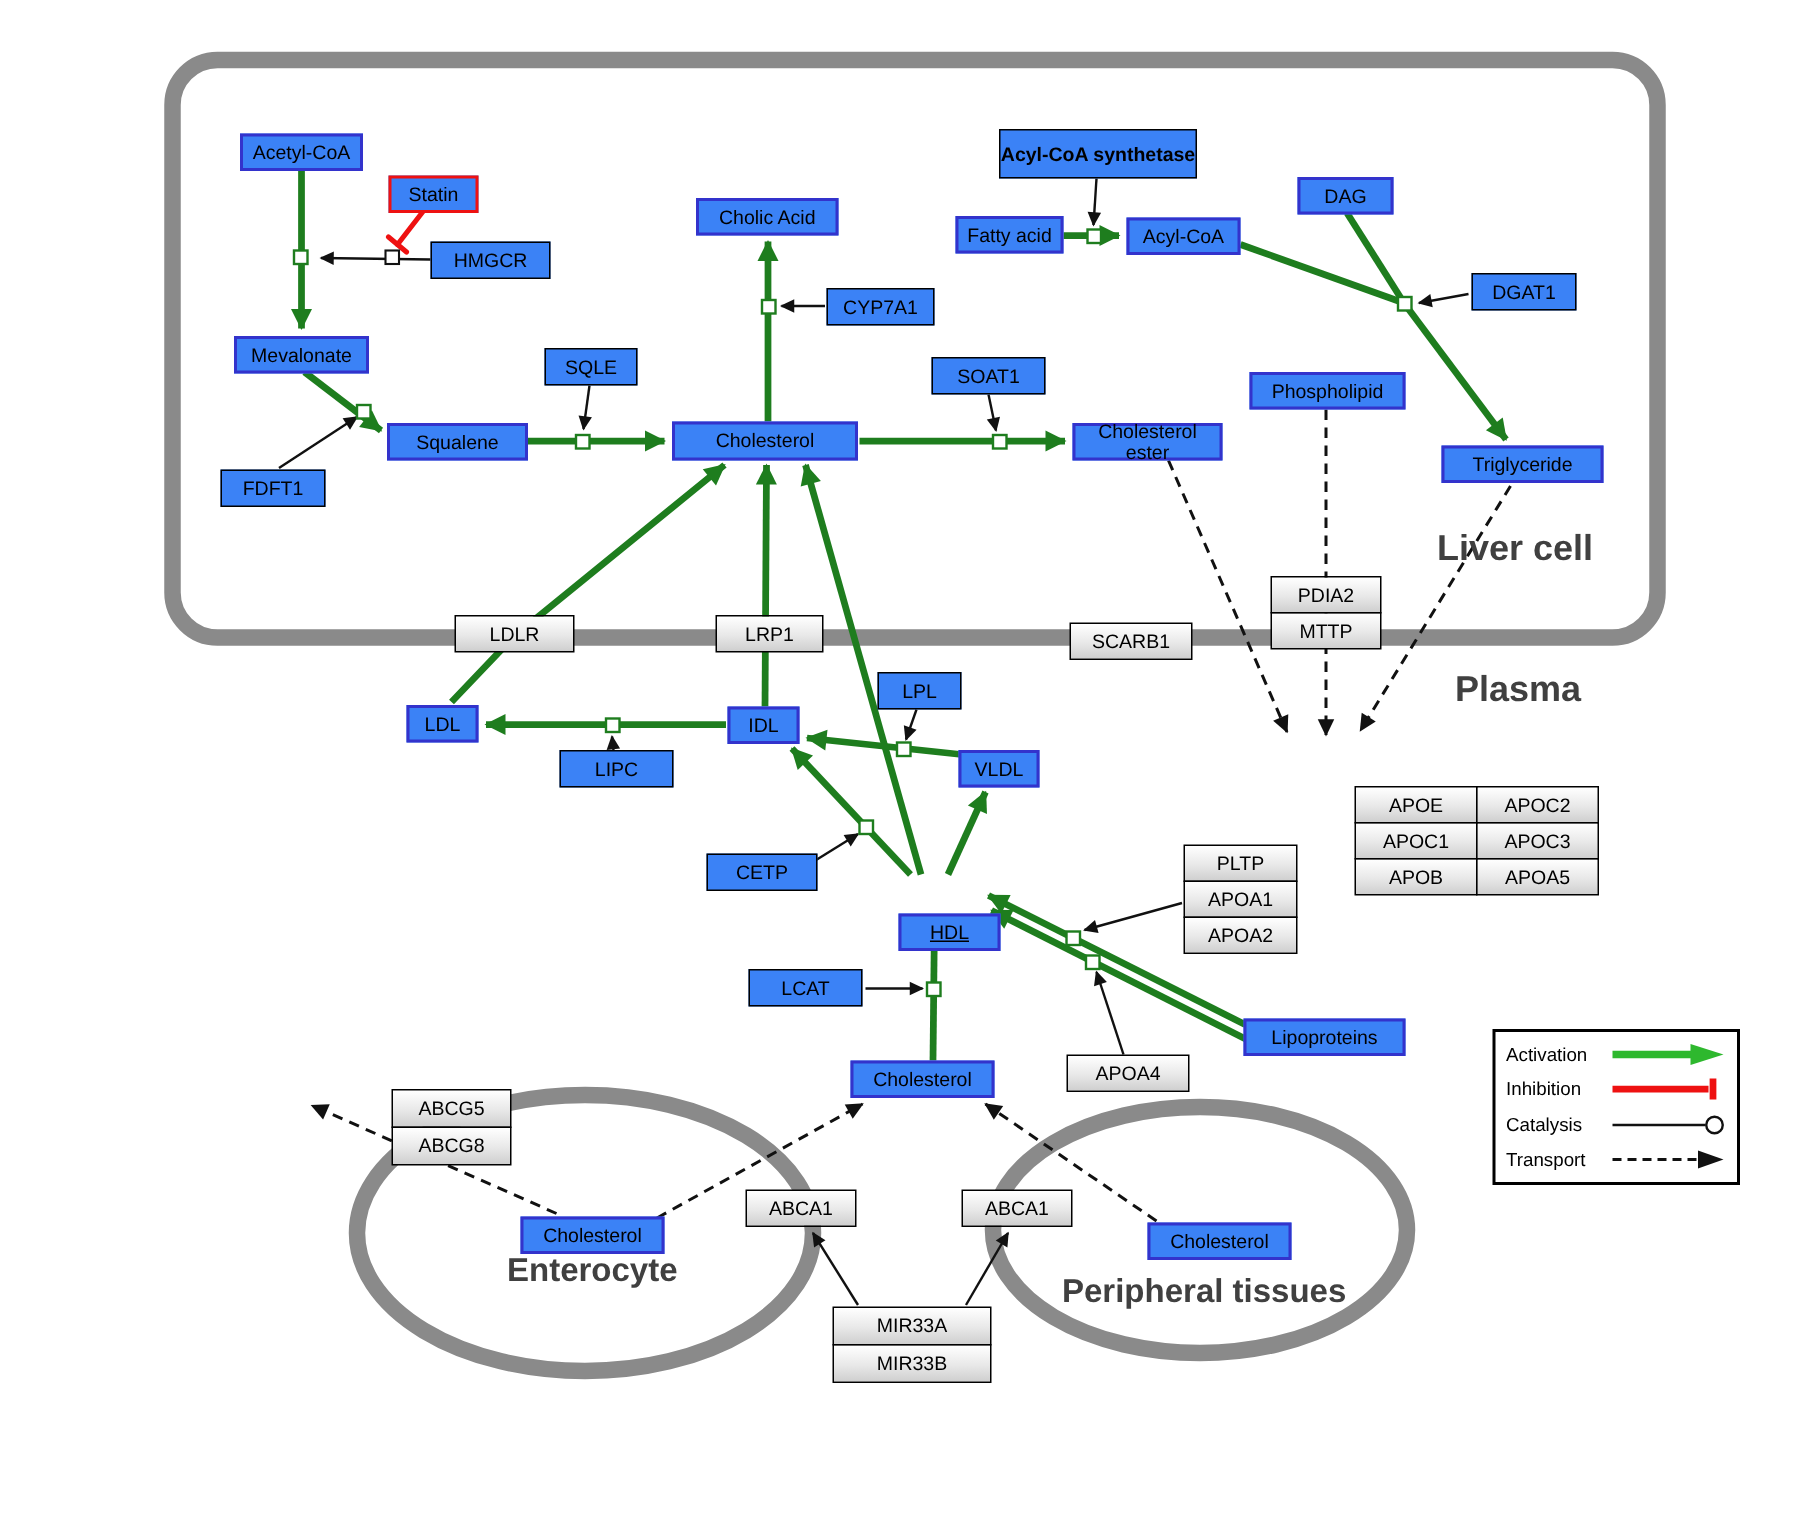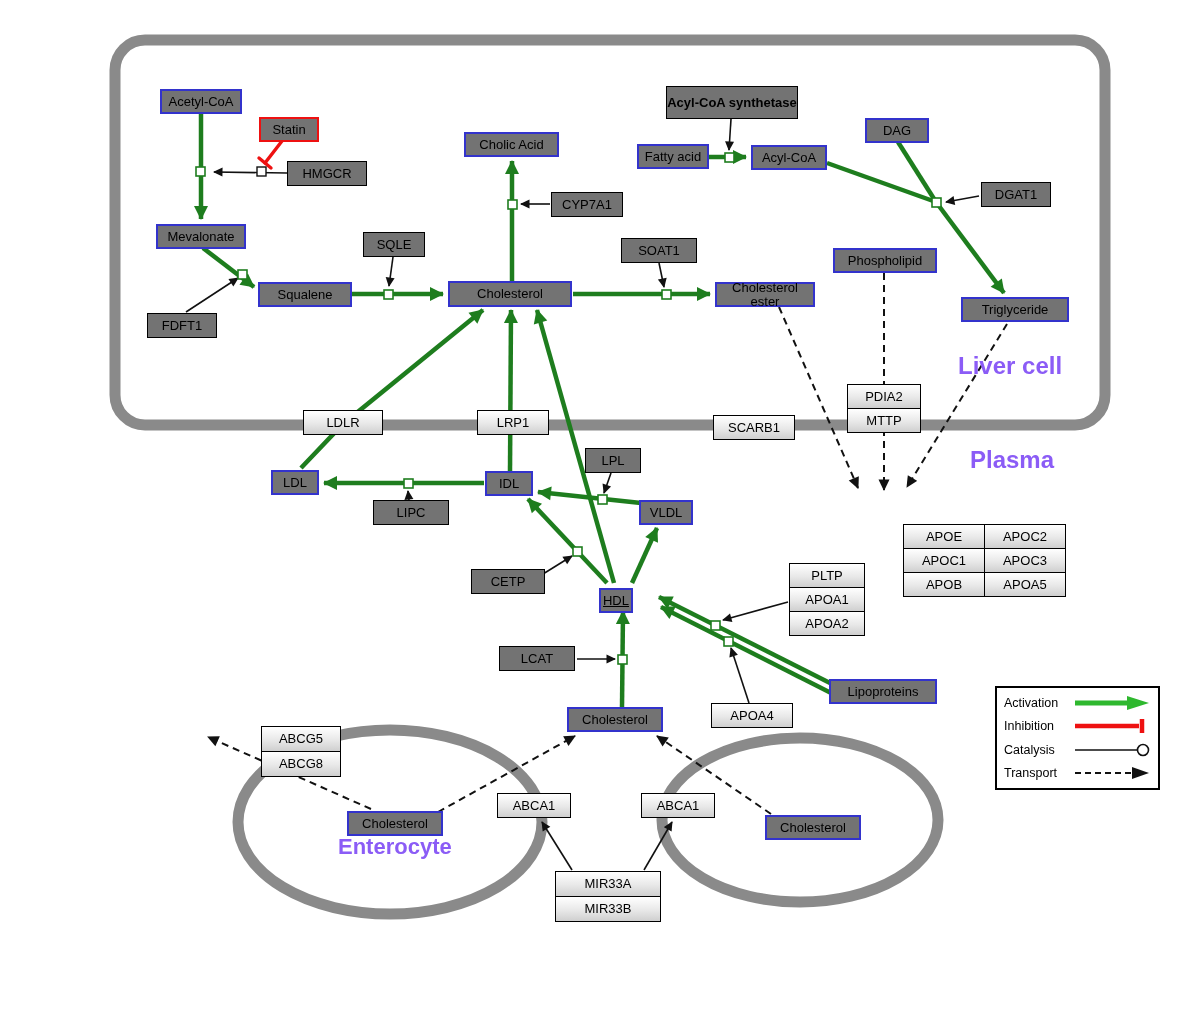--- a/index.html
+++ b/index.html
@@ -12,29 +12,29 @@
   svg.layer{position:absolute;left:0;top:0;}
   .mem{stroke:var(--c-mem);stroke-width:11;fill:none;}
   .e-act{stroke:var(--c-act);stroke-width:4.5;fill:none;}
   .e-cat{stroke:#111;stroke-width:1.6;fill:none;}
   .e-tr{stroke:#111;stroke-width:2;fill:none;stroke-dasharray:7 5;}
   .e-inh{stroke:var(--c-inh);stroke-width:3.4;fill:none;stroke-linecap:round;}
   .anchor{fill:#fff;stroke:var(--c-act);stroke-width:1.6;}
   .anchor-k{fill:#fff;stroke:#111;stroke-width:1.4;}
   .mk-act{fill:var(--c-act);}
   .mk-k{fill:#111;}
-  .node{position:absolute;box-sizing:border-box;height:25px;background:#737373;
+  .node{position:absolute;box-sizing:border-box;height:25px;background:#3b82f6;
     border:1.5px solid #000;display:flex;align-items:center;justify-content:center;
     text-align:center;font-size:13px;color:#000;line-height:1.05;}
   .blue{border:2px solid var(--c-met);}
   .red{border:2px solid var(--c-inh);}
   .grad{background:linear-gradient(#ffffff 0%,#e8e8e8 55%,#cfcfcf 100%);}
   .tall{height:33px;}
   .h26{height:26px;}
-  .region-label{position:absolute;font-weight:bold;color:#8b5cf6;font-size:24px;}
+  .region-label{position:absolute;font-weight:bold;color:#404040;font-size:24px;}
   .region-label.small{font-size:22px;}
   .legend{position:absolute;left:995px;top:686px;width:165px;height:104px;
     box-sizing:border-box;border:2.5px solid #000;background:#fff;
     display:flex;flex-direction:column;justify-content:space-around;padding:3px 7px;}
   .legend-row{display:flex;align-items:center;justify-content:space-between;height:22px;}
   .legend-row span{font-size:12.5px;color:#000;}
 </style>
 </head>
 <body>
 
@@ -154,21 +154,21 @@
 <div class="node grad" style="left:713px;top:415px;width:82px;">SCARB1</div>
 <div class="node grad" style="left:847px;top:384px;width:74px;">PDIA2</div>
 <div class="node grad" style="left:847px;top:408px;width:74px;">MTTP</div>
 
 <div class="node blue" style="left:271px;top:470px;width:48px;">LDL</div>
 <div class="node blue" style="left:485px;top:471px;width:48px;">IDL</div>
 <div class="node" style="left:373px;top:500px;width:76px;">LIPC</div>
 <div class="node" style="left:585px;top:448px;width:56px;">LPL</div>
 <div class="node blue" style="left:639px;top:500px;width:54px;">VLDL</div>
 <div class="node" style="left:471px;top:569px;width:74px;">CETP</div>
-<div class="node blue" style="left:599px;top:588px;width:34px;text-decoration:underline;">HDL</div>
+<div class="node blue" style="left:599px;top:609px;width:68px;text-decoration:underline;">HDL</div>
 <div class="node" style="left:499px;top:646px;width:76px;">LCAT</div>
 <div class="node grad" style="left:789px;top:563px;width:76px;">PLTP</div>
 <div class="node grad" style="left:789px;top:587px;width:76px;">APOA1</div>
 <div class="node grad" style="left:789px;top:611px;width:76px;">APOA2</div>
 <div class="node grad" style="left:903px;top:524px;width:82px;">APOE</div>
 <div class="node grad" style="left:984px;top:524px;width:82px;">APOC2</div>
 <div class="node grad" style="left:903px;top:548px;width:82px;">APOC1</div>
 <div class="node grad" style="left:984px;top:548px;width:82px;">APOC3</div>
 <div class="node grad" style="left:903px;top:572px;width:82px;">APOB</div>
 <div class="node grad" style="left:984px;top:572px;width:82px;">APOA5</div>
@@ -181,20 +181,21 @@
 <div class="node blue" style="left:347px;top:811px;width:96px;">Cholesterol</div>
 <div class="node grad" style="left:497px;top:793px;width:74px;">ABCA1</div>
 <div class="node grad" style="left:641px;top:793px;width:74px;">ABCA1</div>
 <div class="node blue" style="left:765px;top:815px;width:96px;">Cholesterol</div>
 <div class="node grad h26" style="left:555px;top:871px;width:106px;">MIR33A</div>
 <div class="node grad h26" style="left:555px;top:896px;width:106px;">MIR33B</div>
 
 <div class="region-label" style="left:958px;top:352px;">Liver cell</div>
 <div class="region-label" style="left:970px;top:446px;">Plasma</div>
 <div class="region-label small" style="left:338px;top:834px;">Enterocyte</div>
+<div class="region-label small" style="left:708px;top:848px;">Peripheral tissues</div>
 
 <div class="legend">
   <div class="legend-row">
     <span>Activation</span>
     <svg width="78" height="18">
       <line x1="2" y1="9" x2="56" y2="9" stroke="var(--c-act-legend)" stroke-width="5"></line>
       <path d="M54,2 L76,9 L54,16 Z" fill="var(--c-act-legend)"></path>
     </svg>
   </div>
   <div class="legend-row">

